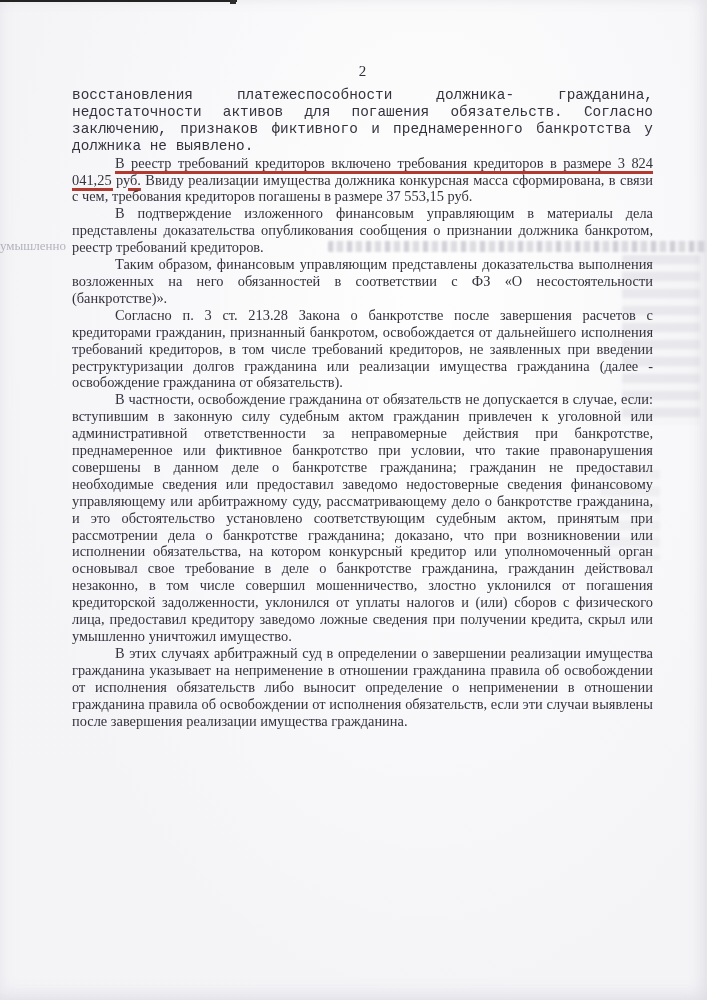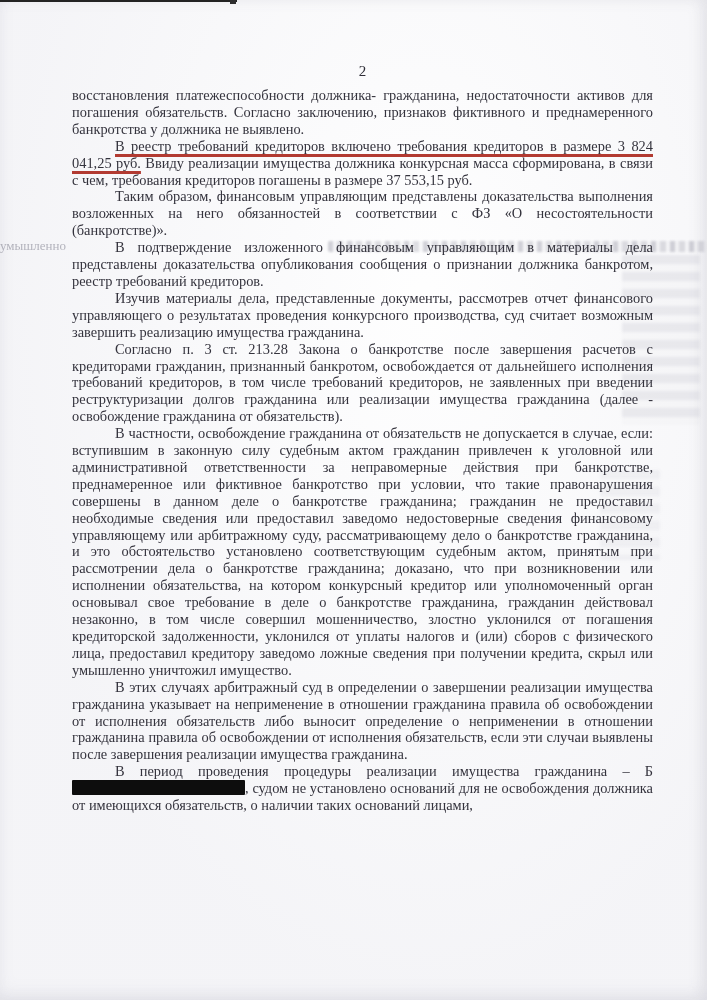--- a/index.html
+++ b/index.html
@@ -47,21 +47,21 @@
     position: absolute;
     left: 72px;
     top: 87px;
     width: 581px;
     font-size: 14.4px;
     line-height: 16.9px;
     text-align: justify;
   }
 
   p.para { margin: 0; text-indent: 43px; }
-  p.para.no-indent { text-indent: 0; }
+  p.para.no-indent { text-indent: 0; font-family: Liberation Mono, monospace; }
 
   .red-underline {
     text-decoration: underline;
     text-decoration-color: #b23a31;
     text-decoration-thickness: 2.6px;
     text-underline-offset: 2.5px;
   }
 
   .redaction {
     display: inline-block;
@@ -118,22 +118,20 @@
   <div class="page-number">2</div>
 
   <div class="bleed-left-fragment">умышленно</div>
   <div class="bleed-right-smudge"></div>
   <div class="bleed-ghost-col ghost-a"></div>
   <div class="bleed-ghost-col ghost-b"></div>
 
   <div class="content">
       <p class="para no-indent"><span>восстановления платежеспособности должника- гражданина, недостаточности активов для погашения обязательств. Согласно заключению, признаков фиктивного и преднамеренного банкротства у должника не выявлено.</span></p>
       <p class="para"><span class="red-underline">В реестр требований кредиторов включено требования кредиторов в размере 3 824 041,25 руб.</span><span> Ввиду реализации имущества должника конкурсная масса сформирована, в связи с чем, требования кредиторов погашены в размере 37 553,15 руб.</span></p>
+      <p class="para"><span>В подтверждение изложенного финансовым управляющим в материалы дела представлены доказательства опубликования сообщения о признании должника банкротом, реестр требований кредиторов.</span></p>
       <p class="para"><span>Таким образом, финансовым управляющим представлены доказательства выполнения возложенных на него обязанностей в соответствии с ФЗ «О несостоятельности (банкротстве)».</span></p>
-      <p class="para"><span>В подтверждение изложенного финансовым управляющим в материалы дела представлены доказательства опубликования сообщения о признании должника банкротом, реестр требований кредиторов.</span></p>
-      <p class="para"><span>Изучив материалы дела, представленные документы, рассмотрев отчет финансового управляющего о результатах проведения конкурсного производства, суд считает возможным завершить реализацию имущества гражданина.</span></p>
       <p class="para"><span>Согласно п. 3 ст. 213.28 Закона о банкротстве после завершения расчетов с кредиторами гражданин, признанный банкротом, освобождается от дальнейшего исполнения требований кредиторов, в том числе требований кредиторов, не заявленных при введении реструктуризации долгов гражданина или реализации имущества гражданина (далее - освобождение гражданина от обязательств).</span></p>
       <p class="para"><span>В частности, освобождение гражданина от обязательств не допускается в случае, если: вступившим в законную силу судебным актом гражданин привлечен к уголовной или административной ответственности за неправомерные действия при банкротстве, преднамеренное или фиктивное банкротство при условии, что такие правонарушения совершены в данном деле о банкротстве гражданина; гражданин не предоставил необходимые сведения или предоставил заведомо недостоверные сведения финансовому управляющему или арбитражному суду, рассматривающему дело о банкротстве гражданина, и это обстоятельство установлено соответствующим судебным актом, принятым при рассмотрении дела о банкротстве гражданина; доказано, что при возникновении или исполнении обязательства, на котором конкурсный кредитор или уполномоченный орган основывал свое требование в деле о банкротстве гражданина, гражданин действовал незаконно, в том числе совершил мошенничество, злостно уклонился от погашения кредиторской задолженности, уклонился от уплаты налогов и (или) сборов с физического лица, предоставил кредитору заведомо ложные сведения при получении кредита, скрыл или умышленно уничтожил имущество.</span></p>
       <p class="para"><span>В этих случаях арбитражный суд в определении о завершении реализации имущества гражданина указывает на неприменение в отношении гражданина правила об освобождении от исполнения обязательств либо выносит определение о неприменении в отношении гражданина правила об освобождении от исполнения обязательств, если эти случаи выявлены после завершения реализации имущества гражданина.</span></p>
-      <p class="para"><span>В период проведения процедуры реализации имущества гражданина – Б</span><span class="redaction"></span><span>, судом не установлено оснований для не освобождения должника от имеющихся обязательств, о наличии таких оснований лицами,</span></p>
     </div>
 
 </div>
 
 </body></html>

